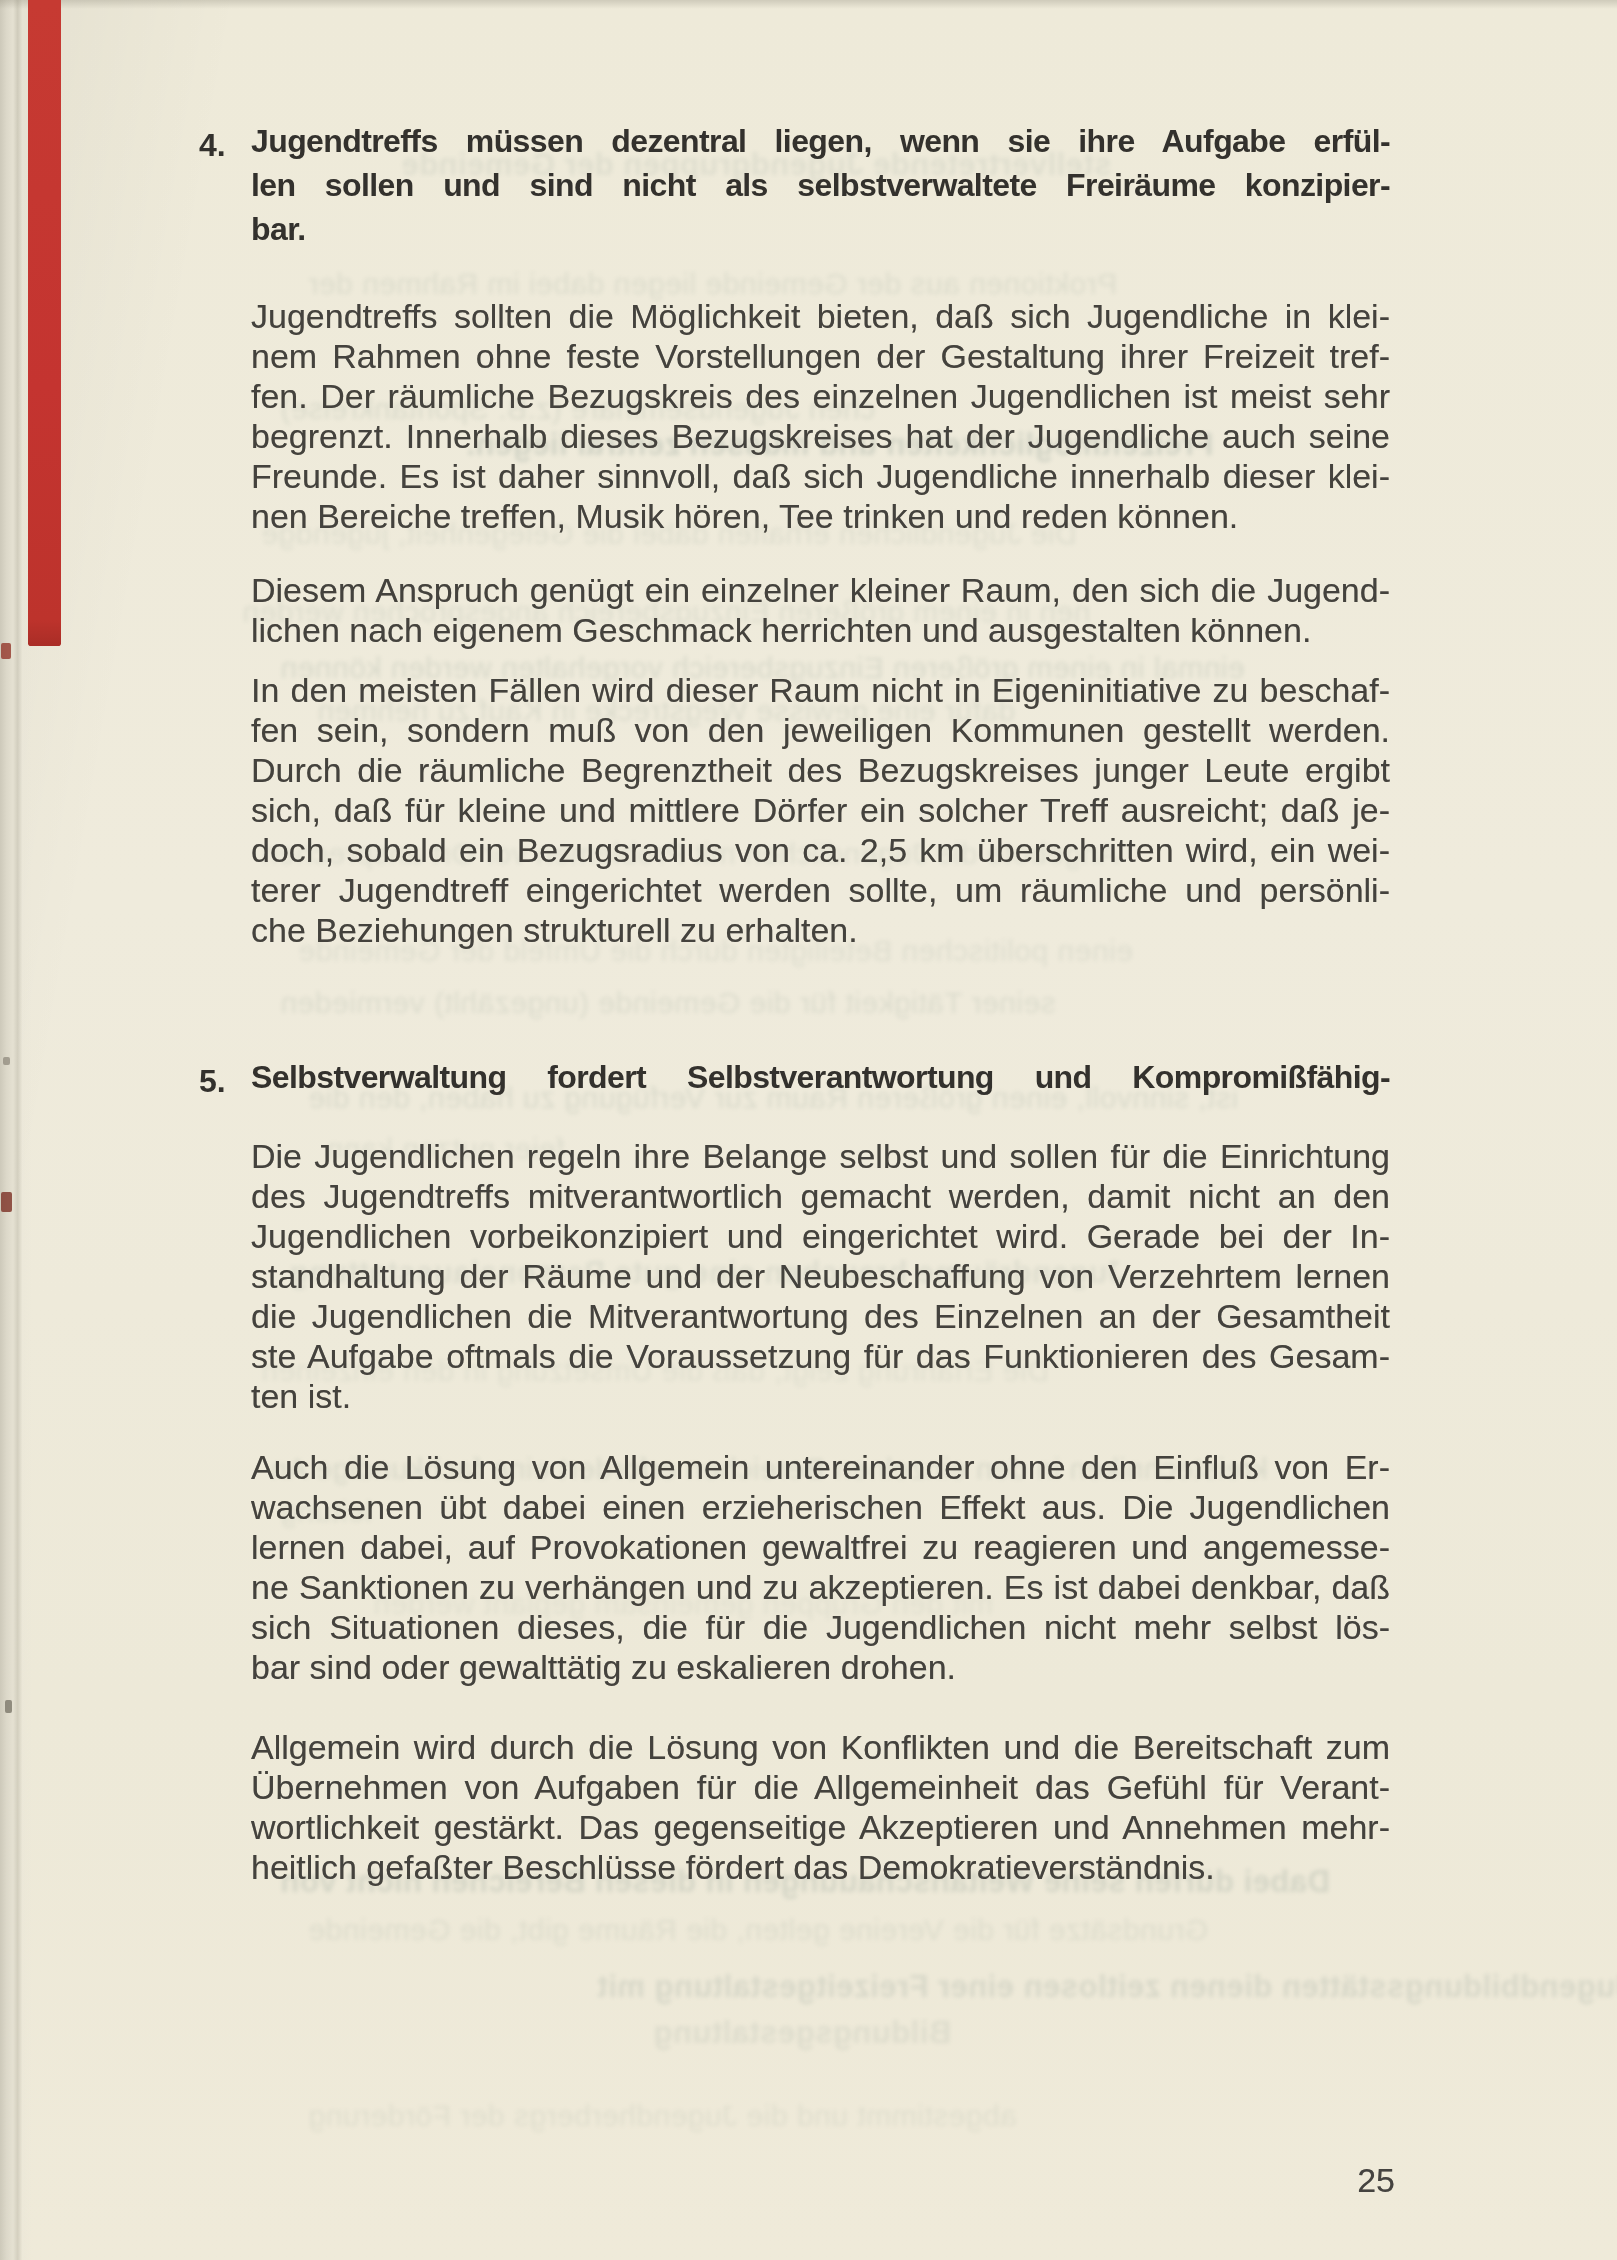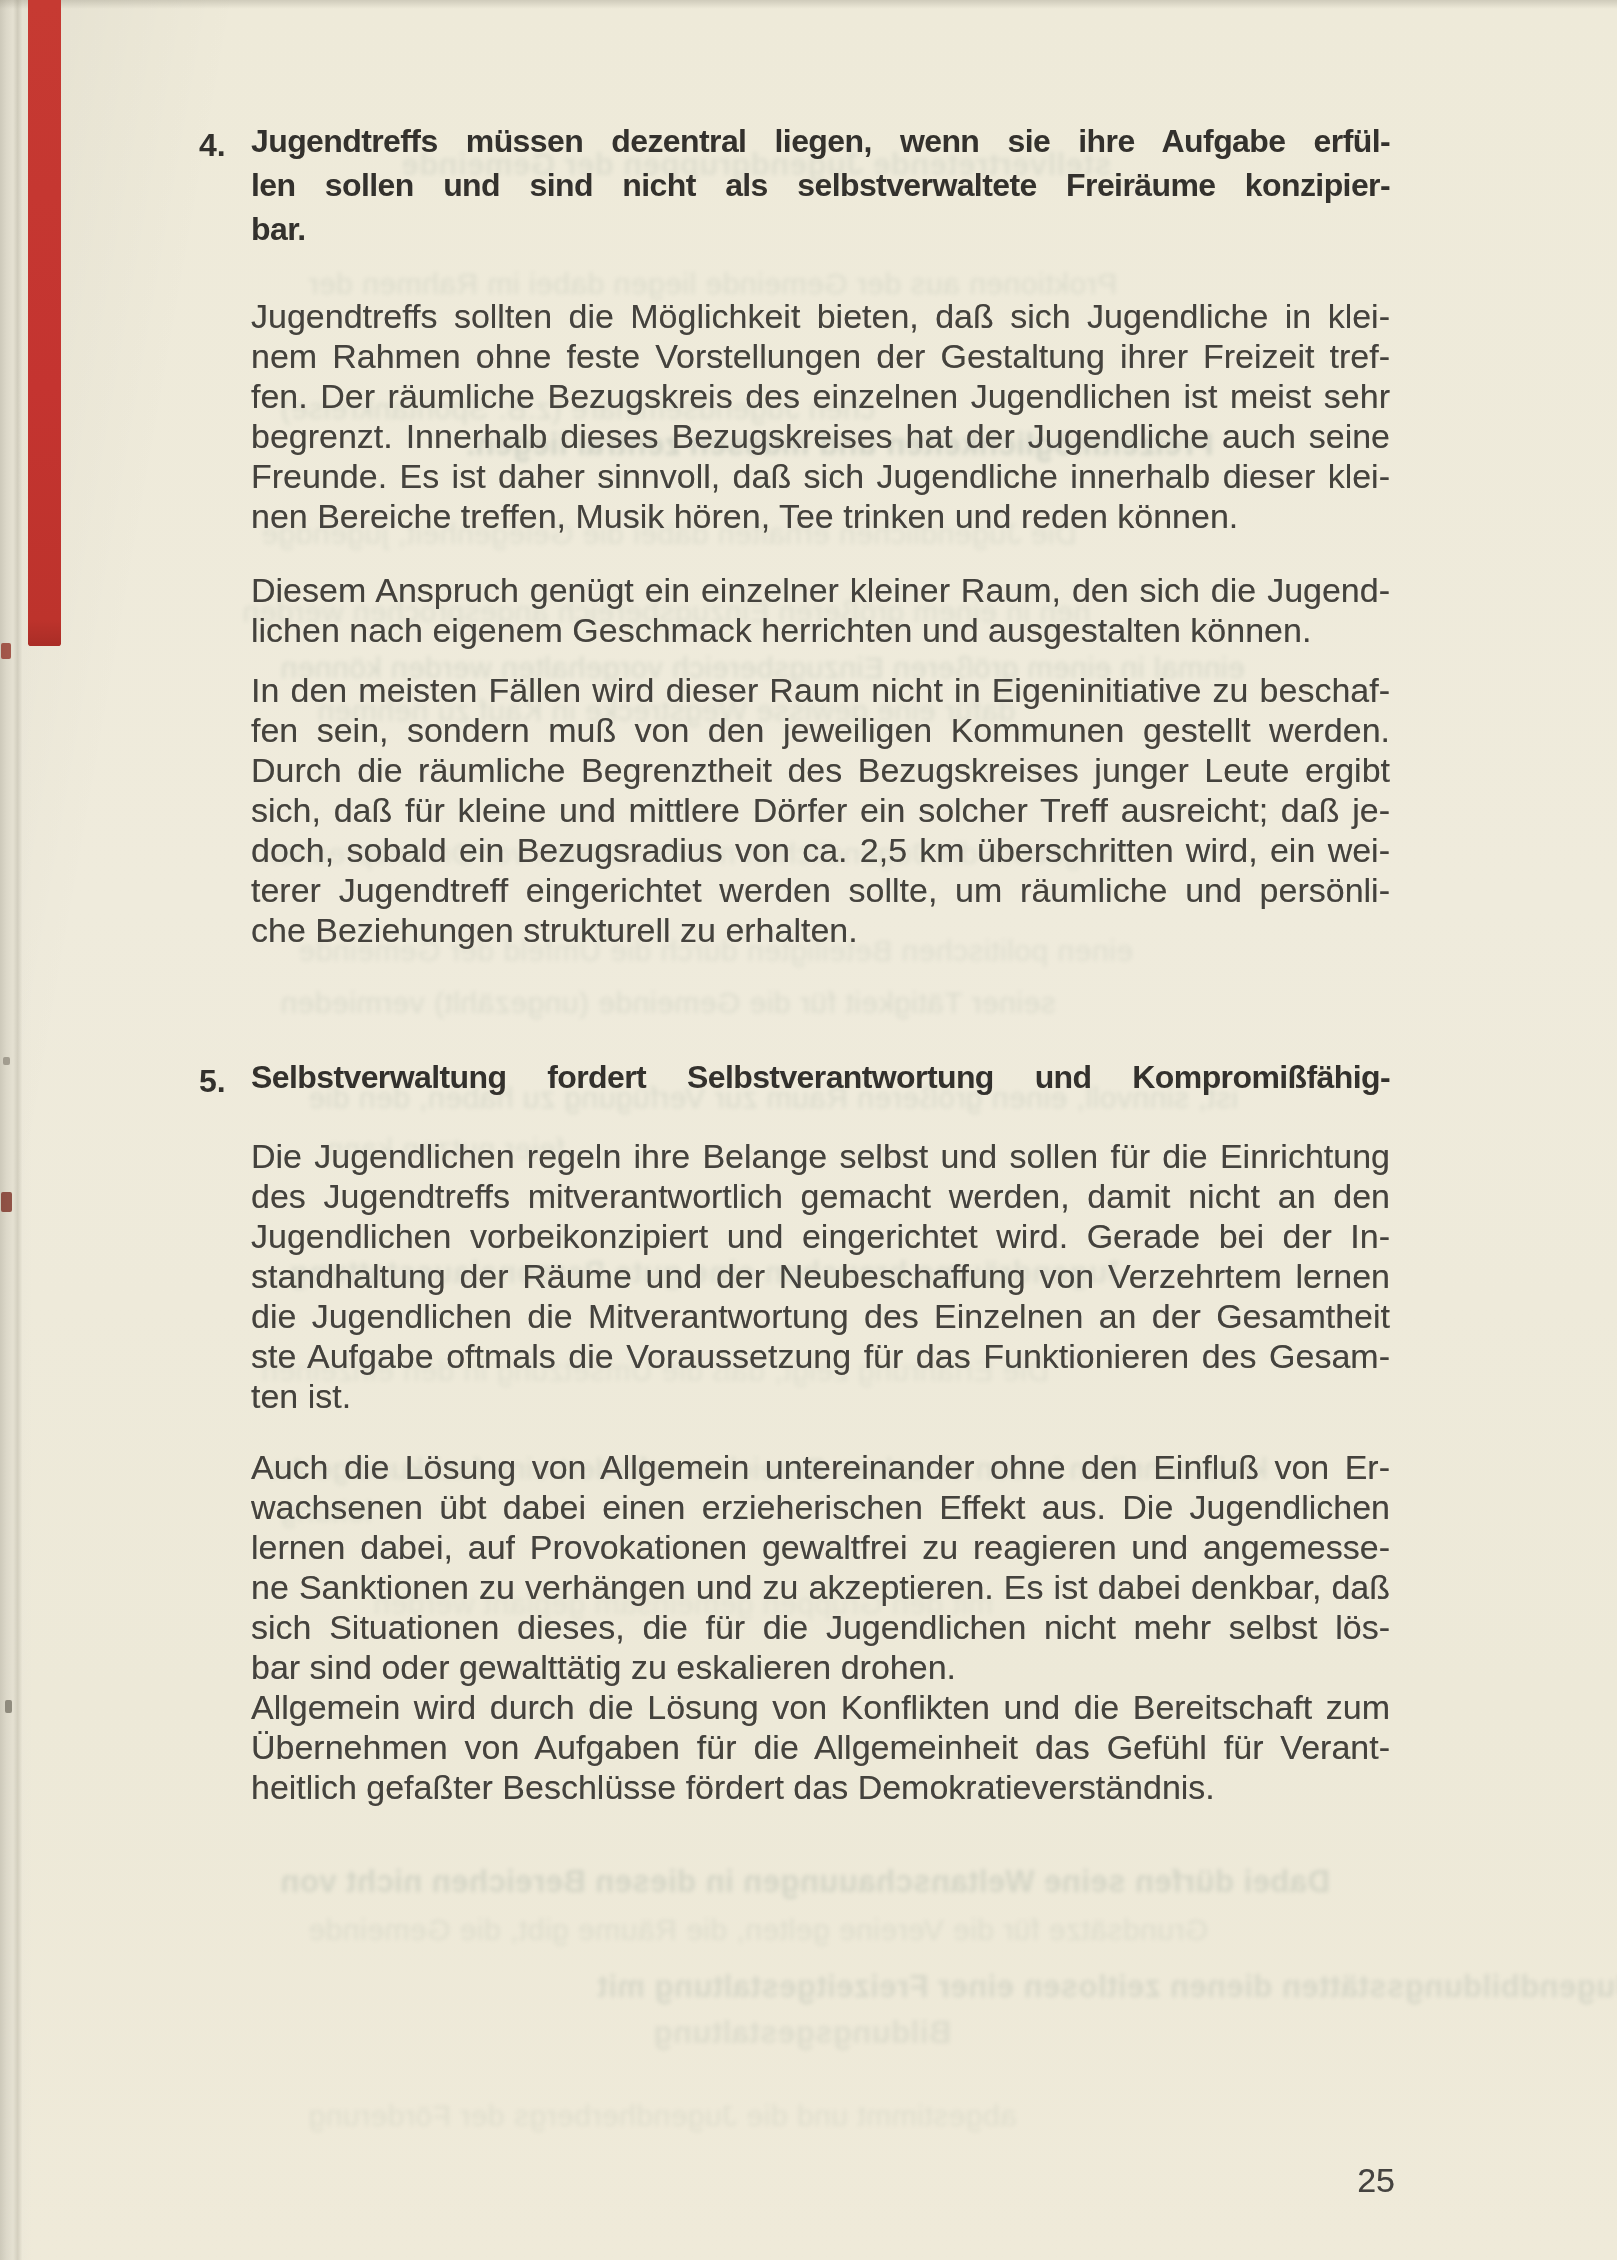--- a/index.html
+++ b/index.html
@@ -70,21 +70,21 @@
     text-shadow: 0 0 0.5px rgba(70,68,62,0.45);
   }
   .h4 { margin-top: 0; }
   .p1 { margin-top: 42px; }
   .p2 { margin-top: 34px; }
   .p3 { margin-top: 20px; }
   .h5 { margin-top: 108px; }
   .p4 { margin-top: 34px; }
   .p5 { margin-top: 31px; }
   .p6 { margin-top: 35px; }
-  .p7 { }
+  .p7 { margin-top: 40px; }
 
   .pagenum {
     position: absolute; top: 2161px; right: 222px;
     font-size: 34px; color: #454340;
     text-shadow: 0 0 0.5px rgba(70,68,62,0.4);
   }
 </style>
 </head>
 <body>
 
@@ -177,20 +177,21 @@
         <div class="tline">Auch die Lösung von Allgemein untereinander ohne den Einfluß von Er-</div>
         <div class="tline">wachsenen übt dabei einen erzieherischen Effekt aus. Die Jugendlichen</div>
         <div class="tline">lernen dabei, auf Provokationen gewaltfrei zu reagieren und angemesse-</div>
         <div class="tline">ne Sanktionen zu verhängen und zu akzeptieren. Es ist dabei denkbar, daß</div>
         <div class="tline">sich Situationen dieses, die für die Jugendlichen nicht mehr selbst lös-</div>
         <div class="tline tlast">bar sind oder gewalttätig zu eskalieren drohen.</div>
       </div>
     <div class="para p7">
         <div class="tline">Allgemein wird durch die Lösung von Konflikten und die Bereitschaft zum</div>
         <div class="tline">Übernehmen von Aufgaben für die Allgemeinheit das Gefühl für Verant-</div>
+        <div class="tline">wortlichkeit gestärkt. Das gegenseitige Akzeptieren und Annehmen mehr-</div>
         <div class="tline tlast">heitlich gefaßter Beschlüsse fördert das Demokratieverständnis.</div>
       </div>
 
   </div>
 
   <div class="pagenum">25</div>
 
 </div>
 
 

